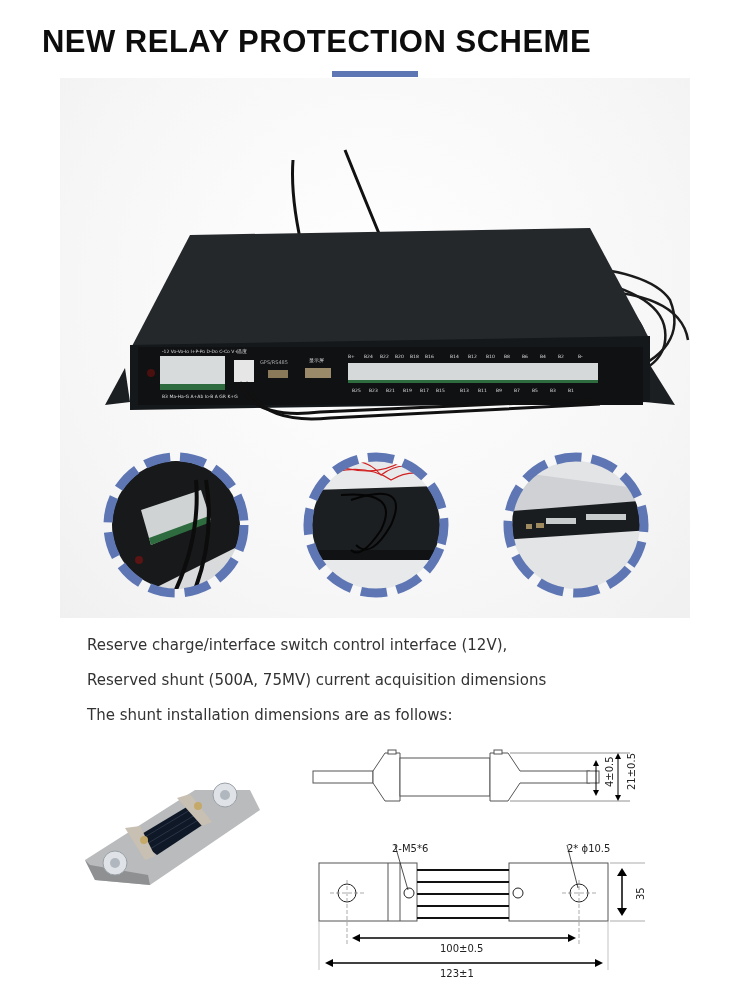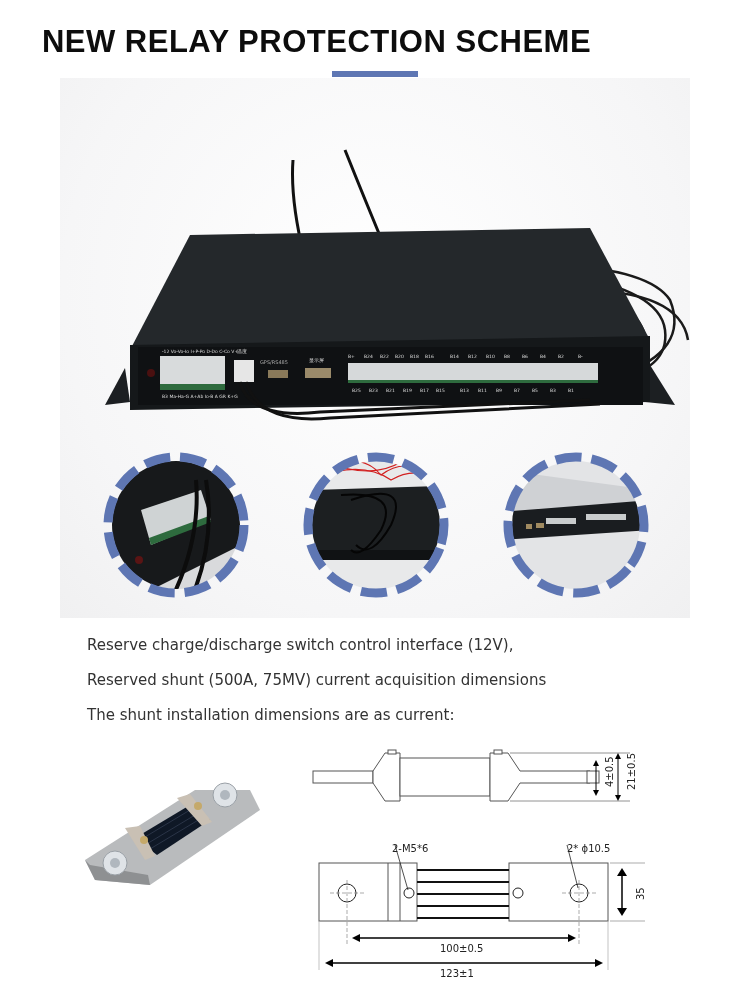--- a/index.html
+++ b/index.html
@@ -148,23 +148,23 @@
     <polygon points="0,20 150,40 150,70 0,62" fill="#cfd1d4"></polygon>
     <polygon points="0,62 150,50 150,80 0,90" fill="#1a1d20"></polygon>
     <rect x="45" y="68" width="30" height="6" fill="#c9cccd"></rect>
     <rect x="85" y="64" width="40" height="6" fill="#c9cccd"></rect>
     <rect x="25" y="74" width="6" height="5" fill="#a08a60"></rect>
     <rect x="35" y="73" width="8" height="5" fill="#a08a60"></rect>
   </g>
   <circle cx="75" cy="75" r="68" fill="none" stroke="#5e76b3" stroke-width="9" stroke-dasharray="26 10" transform="rotate(40 75 75)"></circle>
 </svg>
 
-<div class="body-text" style="top:636px;">Reserve charge/discharge switch control interface (12V),</div>
+<div class="body-text" style="top:636px;">Reserve charge/interface switch control interface (12V),</div>
 <div class="body-text" style="top:671px;">Reserved shunt (500A, 75MV) current acquisition dimensions</div>
-<div class="body-text" style="top:706px;">The shunt installation dimensions are as current:</div>
+<div class="body-text" style="top:706px;">The shunt installation dimensions are as follows:</div>
 
 <svg class="shunt-photo" viewBox="0 0 220 150">
   <polygon points="25,100 135,30 190,30 200,50 90,125 35,120" fill="#b9bbbd"></polygon>
   <polygon points="25,100 35,120 90,125 88,115 30,105" fill="#8e9092"></polygon>
   <polygon points="75,78 130,45 150,60 97,95" fill="#0f1826"></polygon>
   <line x1="80" y1="80" x2="135" y2="47" stroke="#2a3447" stroke-width="1"></line>
   <line x1="85" y1="85" x2="140" y2="52" stroke="#2a3447" stroke-width="1"></line>
   <line x1="90" y1="89" x2="145" y2="56" stroke="#2a3447" stroke-width="1"></line>
   <polygon points="65,68 80,66 95,96 85,100" fill="#c9c0b4"></polygon>
   <polygon points="117,38 130,34 152,62 142,66" fill="#c9c0b4"></polygon>

